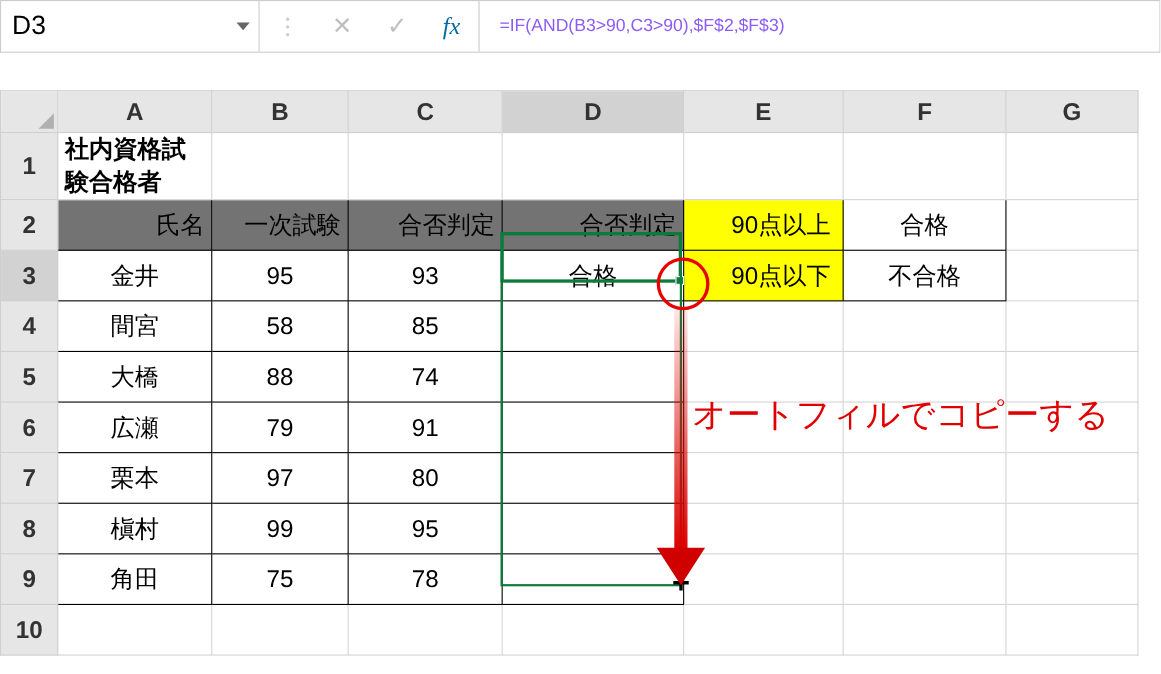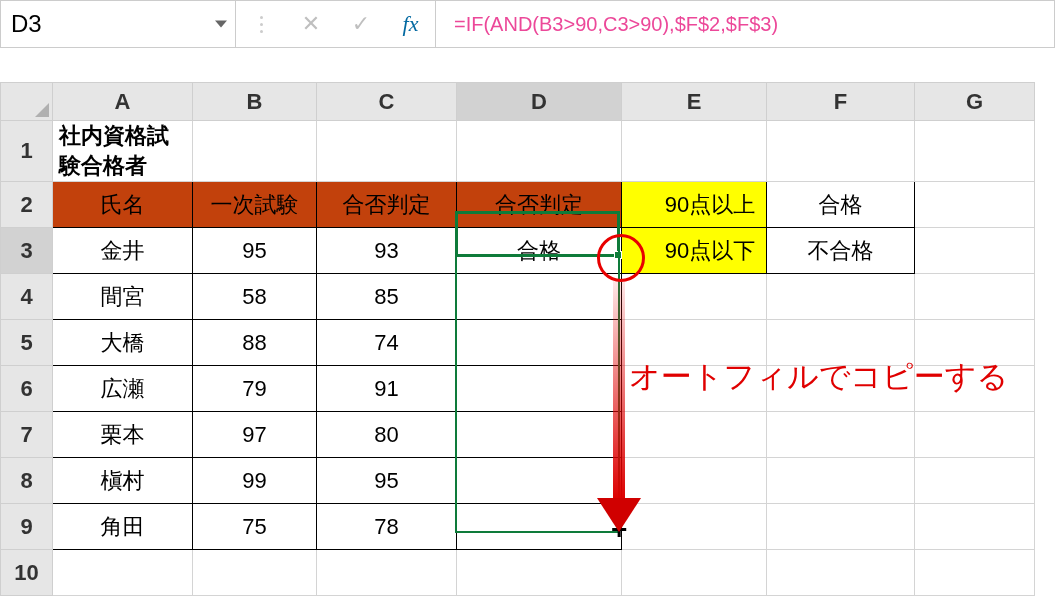--- a/index.html
+++ b/index.html
@@ -68,22 +68,22 @@
     font-size: 22px;
     color: #0369a1;
     border-right: 1px solid #ccc;
   }
   .finput {
     flex: 1;
     height: 100%;
     display: flex;
     align-items: center;
     padding-left: 18px;
-    font-size: 20px;
-    color: #ec4899;
+    font-size: 16px;
+    color: #8b5cf6;
   }
   .sheet-wrap {
     position: relative;
     margin-top: 34px;
   }
   table.sheet {
     border-collapse: collapse;
     table-layout: fixed;
   }
   .colh {
@@ -123,21 +123,21 @@
     border: 1px solid #d4d4d4;
     background: #fff;
     height: 46px;
     font-size: 22px;
     text-align: center;
     padding: 0 6px;
   }
   td.cell.tbl { border: 1px solid #000; }
   td.cell.left { text-align: left; }
   td.cell.bold { font-weight: bold; }
-  td.cell.orange { background: #c2410c; }
+  td.cell.orange { background: #737373; text-align: right; }
   td.cell.yellow { background: #ffff00; padding-left: 38px; }
   
   .sel-active {
     position: absolute;
     border: 3px solid #0e7b3a;
     pointer-events: none;
   }
   .sel-active .handle {
     position:absolute;
     right:-5px; bottom:-5px;

